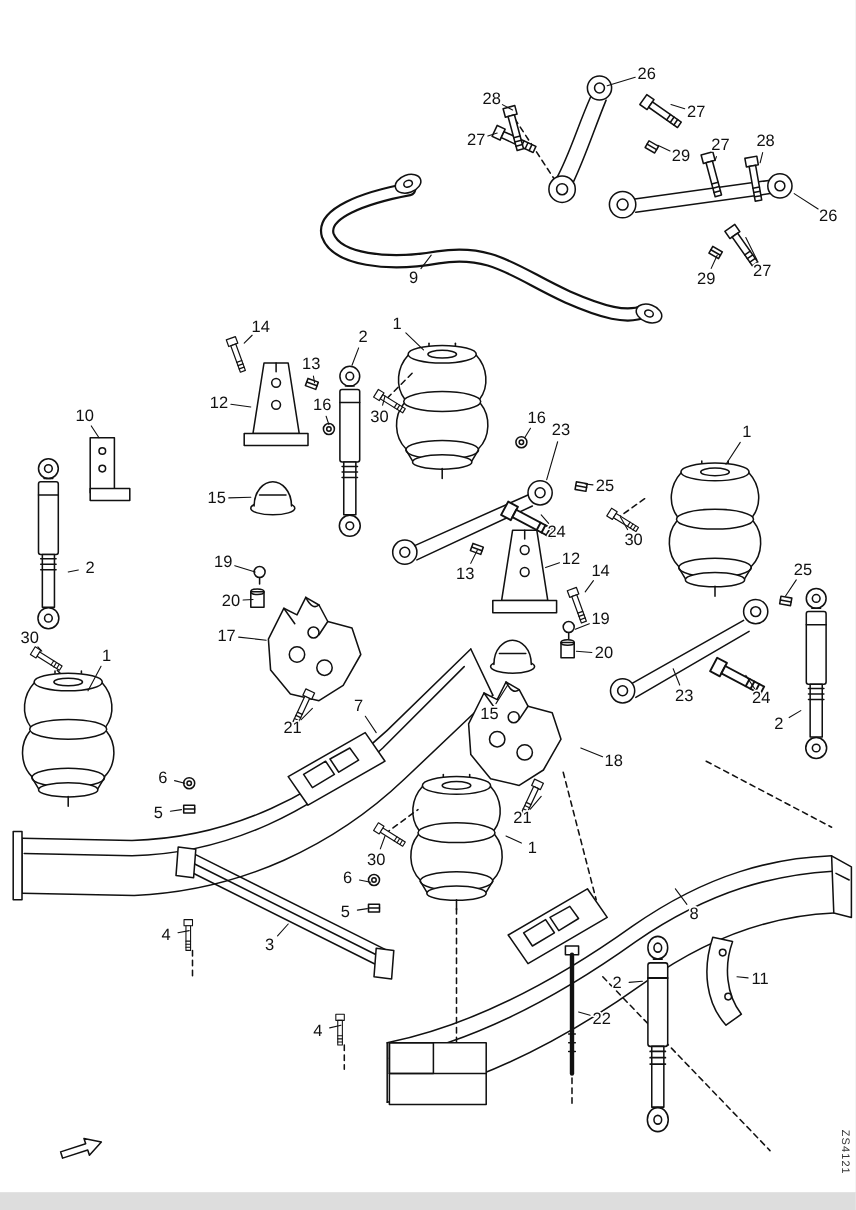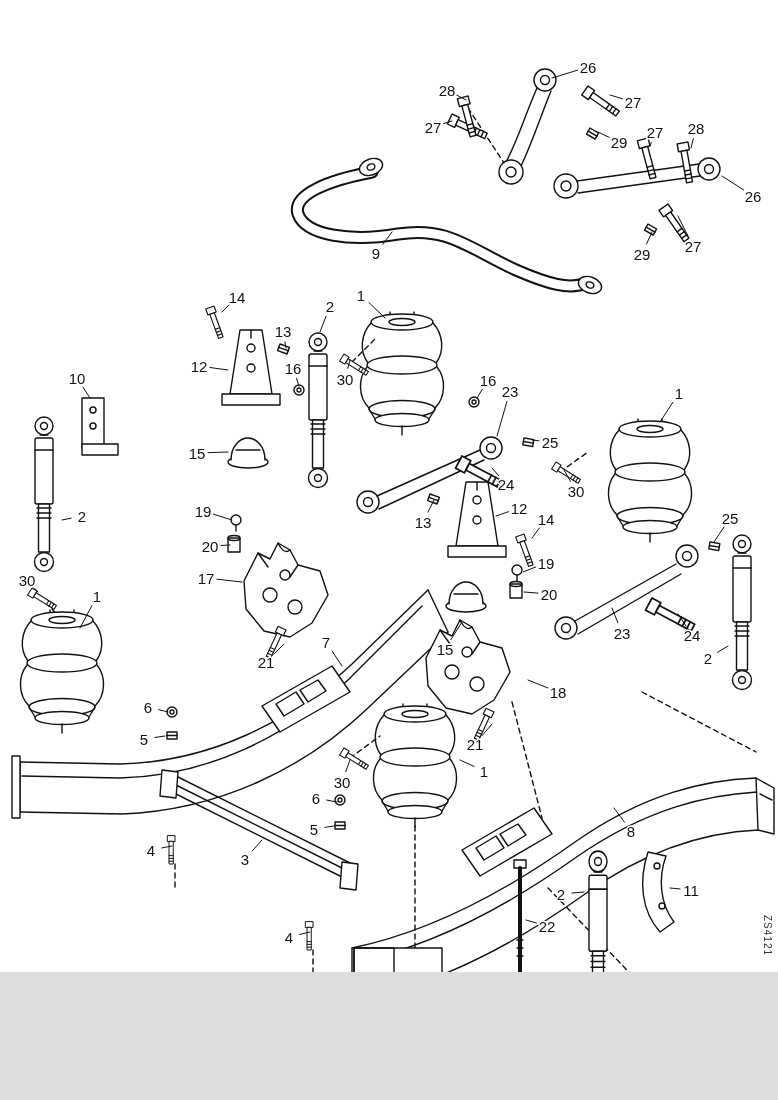--- a/index.html
+++ b/index.html
@@ -1,16 +1,16 @@
 <!DOCTYPE html>
 <html><head>
 <meta charset="utf-8">
 <style>
   html,body{margin:0;padding:0;background:#ddd;}
-  .page{position:relative;width:778px;height:972px;background:#fff;margin:0 auto;
+  .page{position:relative;width:778px;height:1084px;background:#fff;margin:0 auto;
         overflow:hidden;font-family:"Liberation Sans",sans-serif;}
   .page svg{position:absolute;left:0;top:0;}
   .drawing-number{position:absolute;right:5px;bottom:16px;writing-mode:vertical-rl;
         font-size:10px;color:#333;letter-spacing:1px;}
   text.callout{font-family:"Liberation Sans",sans-serif;font-size:15px;fill:#111;
         paint-order:stroke;stroke:#fff;stroke-width:3px;}
 </style>
 </head>
 <body>
 

